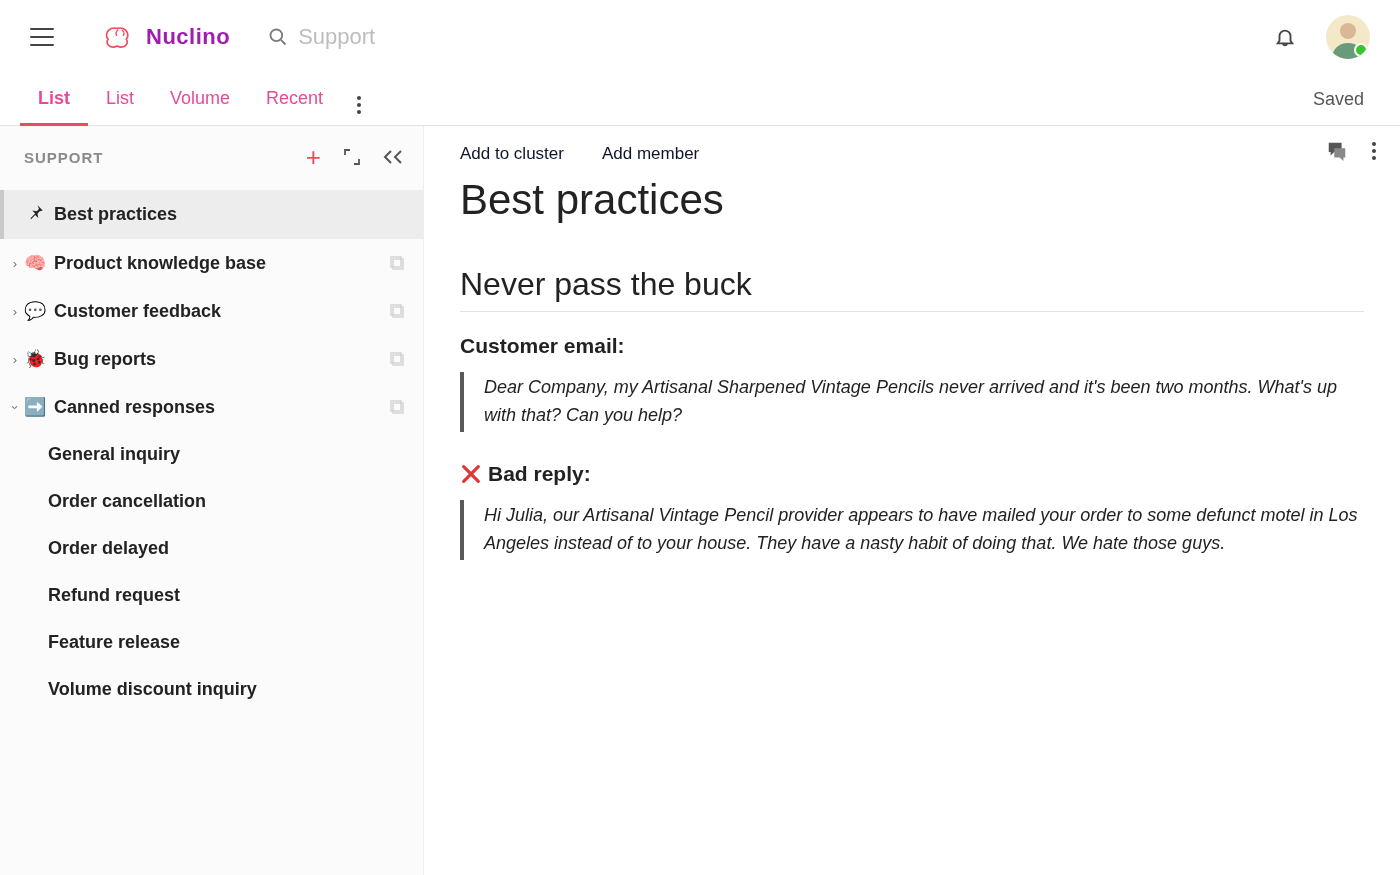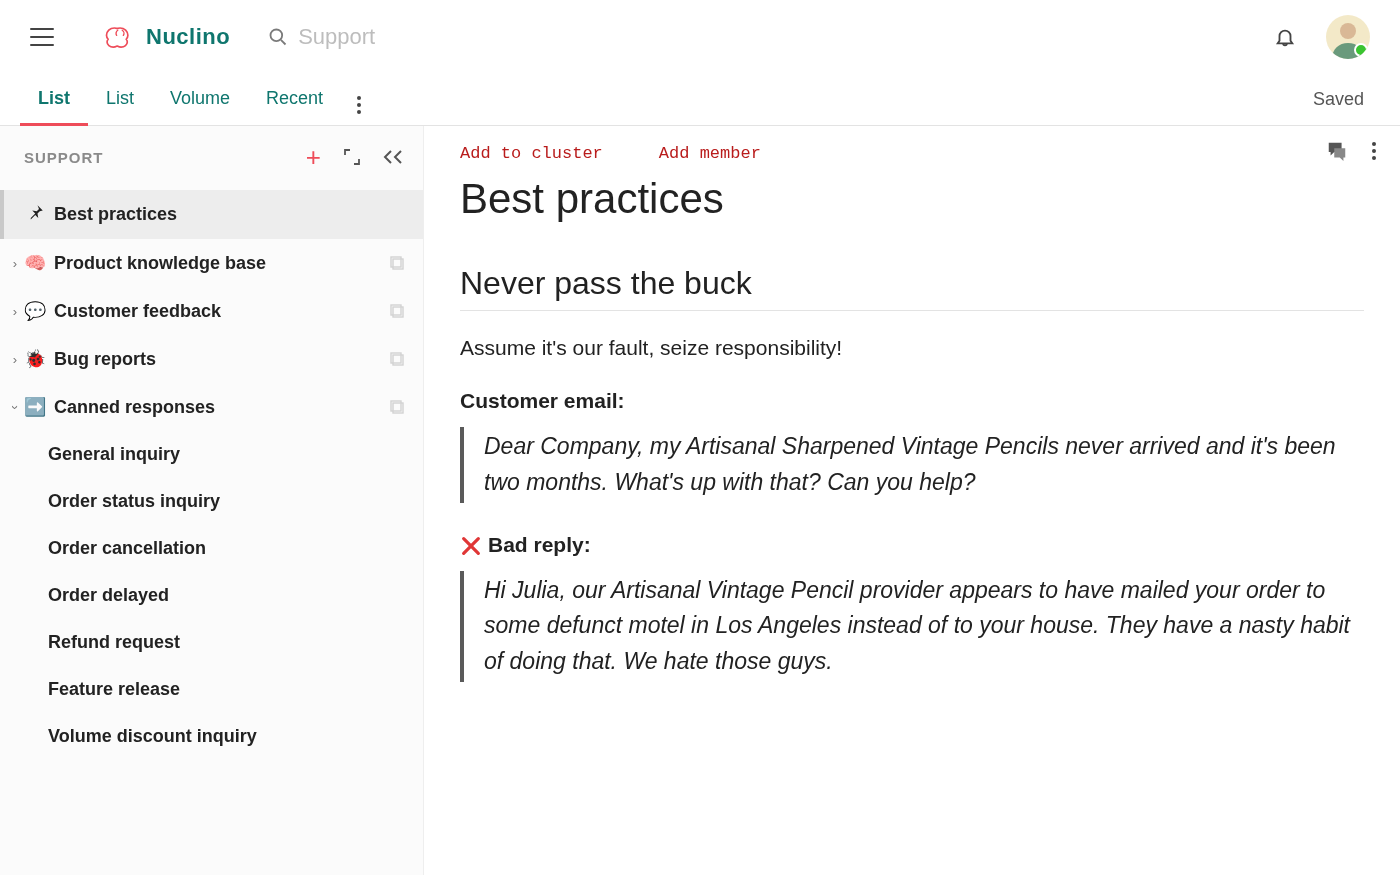--- a/index.html
+++ b/index.html
@@ -16,39 +16,39 @@
       display: flex;
       align-items: center;
       height: 74px;
       padding: 0 30px 0 30px;
       border-bottom: 1px solid transparent;
     }
     .hamburger { width: 24px; height: 18px; cursor: pointer; display: flex; flex-direction: column; justify-content: space-between; }
     .hamburger span { display: block; height: 2px; background: #444; border-radius: 2px; }
     .logo { display: flex; align-items: center; margin-left: 48px; cursor: pointer; }
     .logo-mark { width: 36px; height: 26px; margin-right: 8px; }
-    .logo-text { color: #0f766e; font-weight: 700; font-size: 22px; letter-spacing: 0.5px; }
+    .logo-text { color: #a21caf; font-weight: 700; font-size: 22px; letter-spacing: 0.5px; }
     .search-wrap { display: flex; align-items: center; margin-left: 38px; cursor: text; }
     .search-icon { width: 20px; height: 20px; margin-right: 10px; }
     .search-placeholder { color: #bdbdbd; font-size: 22px; }
     .header-right { margin-left: auto; display: flex; align-items: center; gap: 30px; }
     .bell { width: 22px; height: 22px; cursor: pointer; }
     .avatar { width: 44px; height: 44px; border-radius: 50%; background: linear-gradient(#f3e9c8,#f3e9c8); position: relative; cursor: pointer; overflow: hidden; }
     .avatar::after { content: ""; position: absolute; bottom: 2px; right: 2px; width: 10px; height: 10px; background: #3ac430; border-radius: 50%; border: 2px solid #fff; }
     .avatar svg { width: 100%; height: 100%; }
     
     .tabbar {
       display: flex;
       align-items: center;
       height: 52px;
       border-bottom: 1px solid #e3e3e3;
       padding: 0 36px 0 20px;
     }
     .tabs { display: flex; gap: 0; }
-    .tab { padding: 0 18px; height: 52px; display: flex; align-items: center; font-size: 18px; color: #0f766e; cursor: pointer; border-bottom: 3px solid transparent; }
+    .tab { padding: 0 18px; height: 52px; display: flex; align-items: center; font-size: 18px; color: #ec4899; cursor: pointer; border-bottom: 3px solid transparent; }
     .tab.active { font-weight: 600; border-bottom-color: #ee4c59; }
     .tab-more { margin-left: 8px; cursor: pointer; padding: 8px; }
     .dots-v { display: inline-flex; flex-direction: column; gap: 3px; }
     .dots-v span { width: 4px; height: 4px; background: #444; border-radius: 50%; }
     .tabbar-status { margin-left: auto; color: #555; font-size: 18px; }
     
     .main { display: flex; height: calc(875px - 74px - 52px); }
     
     .sidebar {
       width: 424px;
@@ -84,37 +84,37 @@
     .row-copy { width: 16px; height: 16px; opacity: 0.35; }
     .child-row { padding-left: 48px; font-weight: 700; }
     
     .doc {
       flex: 1;
       padding: 18px 36px 40px 36px;
       overflow: auto;
       position: relative;
     }
     .doc-topactions { position: absolute; top: 14px; right: 24px; display: flex; align-items: center; gap: 24px; }
-    .doc-header-links { display: flex; gap: 56px; font-size: 17px; color: #b91c1c; margin-bottom: 12px; font-family: Liberation Mono, monospace; }
+    .doc-header-links { display: flex; gap: 38px; font-size: 17px; color: #0f172a; margin-bottom: 12px; }
     .doc-header-links span { cursor: pointer; }
     .doc-title { font-size: 42px; font-weight: 500; color: #222; margin-bottom: 42px; }
     .doc-h2 { font-size: 32px; font-weight: 500; color: #222; padding-bottom: 8px; border-bottom: 1px solid #e3e3e3; margin-bottom: 22px; }
     .doc-p { font-size: 21px; color: #222; margin-bottom: 26px; line-height: 1.45; }
     .doc-strong { font-size: 21px; font-weight: 700; margin-bottom: 14px; }
     .blockquote {
       border-left: 4px solid #5a5a5a;
       padding: 2px 0 2px 20px;
       margin: 0 0 30px 0;
       font-style: italic;
-      font-size: 23px;
+      font-size: 18px;
       color: #222;
       line-height: 1.55;
     }
     .badmark { display: inline-block; width: 22px; height: 22px; margin-right: 6px; vertical-align: -3px; }
-    .subhead { font-size: 21px; font-weight: 700; margin-bottom: 14px; display: flex; align-items: flex-end; }
+    .subhead { font-size: 21px; font-weight: 700; margin-bottom: 14px; display: flex; align-items: center; }
     .chat-icon, .more-icon { cursor: pointer; }
     .pin-icon-svg { width: 18px; height: 18px; }
   </style>
 </head>
 <body>
 
 <div class="header">
   <div class="hamburger">
     <span></span>
       <span></span>
@@ -228,23 +228,20 @@
         <span class="label">Canned responses</span>
         <svg class="row-copy" viewBox="0 0 16 16" fill="none" stroke="#888" stroke-width="1.4">
             <rect x="4" y="4" width="10" height="10"></rect>
             <rect x="2" y="2" width="10" height="10"></rect>
           </svg>
       </div>
       <div class="tree-row child-row">
           <span class="label">General inquiry</span>
         </div>
       <div class="tree-row child-row">
-          <span class="label">Order status inquiry</span>
-        </div>
-      <div class="tree-row child-row">
           <span class="label">Order cancellation</span>
         </div>
       <div class="tree-row child-row">
           <span class="label">Order delayed</span>
         </div>
       <div class="tree-row child-row">
           <span class="label">Refund request</span>
         </div>
       <div class="tree-row child-row">
           <span class="label">Feature release</span>
@@ -266,21 +263,20 @@
           <span></span>
           <span></span>
         </span>
     </div>
     <div class="doc-header-links">
       <span>Add to cluster</span>
       <span>Add member</span>
     </div>
     <h1 class="doc-title">Best practices</h1>
     <h2 class="doc-h2">Never pass the buck</h2>
-    <p class="doc-p">Assume it's our fault, seize responsibility!</p>
     <p class="doc-strong">Customer email:</p>
     <div class="blockquote">Dear Company, my Artisanal Sharpened Vintage Pencils never arrived and it's been two months. What's up with that? Can you help?</div>
     <div class="subhead">
       <svg class="badmark" viewBox="0 0 24 24" stroke="#e03636" stroke-width="3.5" fill="none" stroke-linecap="round">
           <line x1="4" y1="4" x2="20" y2="20"></line>
           <line x1="20" y1="4" x2="4" y2="20"></line>
         </svg>
       <span>Bad reply:</span>
     </div>
     <div class="blockquote">Hi Julia, our Artisanal Vintage Pencil provider appears to have mailed your order to some defunct motel in Los Angeles instead of to your house. They have a nasty habit of doing that. We hate those guys.</div>

